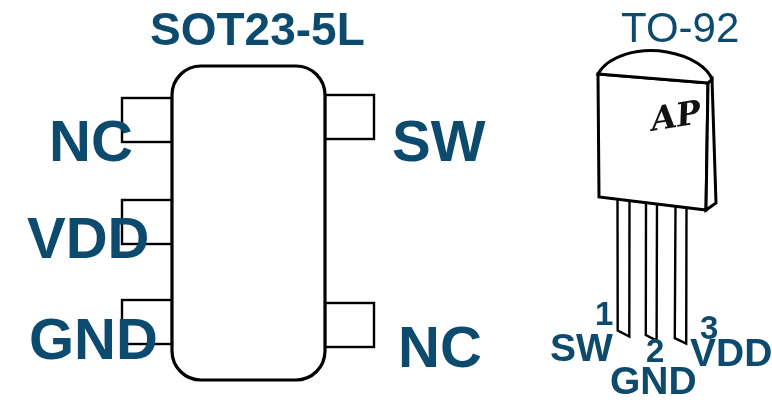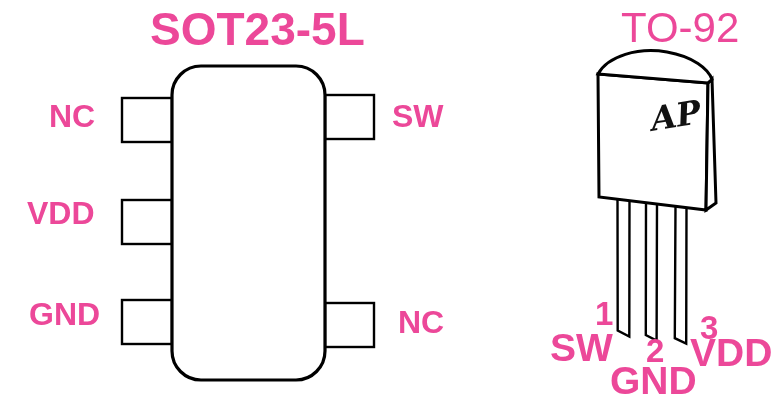--- a/index.html
+++ b/index.html
@@ -13,26 +13,26 @@
   .pin   { stroke-width:2.4px; }
   .body  { stroke-width:3.2px; }
   .face  { stroke-width:3px; }
   .leg   { stroke-width:2.4px; }
   .logo-text {
     font-family:"DejaVu Serif", serif;
     font-style:italic; font-weight:bold;
     font-size:33px; fill:#111111;
   }
   .lbl {
-    position:absolute; color:#ec4899; line-height:1;
+    position:absolute; color:#0c4a6e; line-height:1;
     font-weight:bold; white-space:nowrap;
   }
   .pkg-title    { font-size:46px; }
   .pkg-title-r  { font-size:42px; font-weight:400; }
-  .pin-lbl      { font-size:32px; }
+  .pin-lbl      { font-size:58px;margin-top:12px; }
   .to92-pin-lbl { font-size:39px; }
   .to92-pin-num { font-size:33px; }
 </style>
 </head>
 <body>
 
 <div class="stage">
 
   <svg width="772" height="405" viewBox="0 0 772 405">
 

